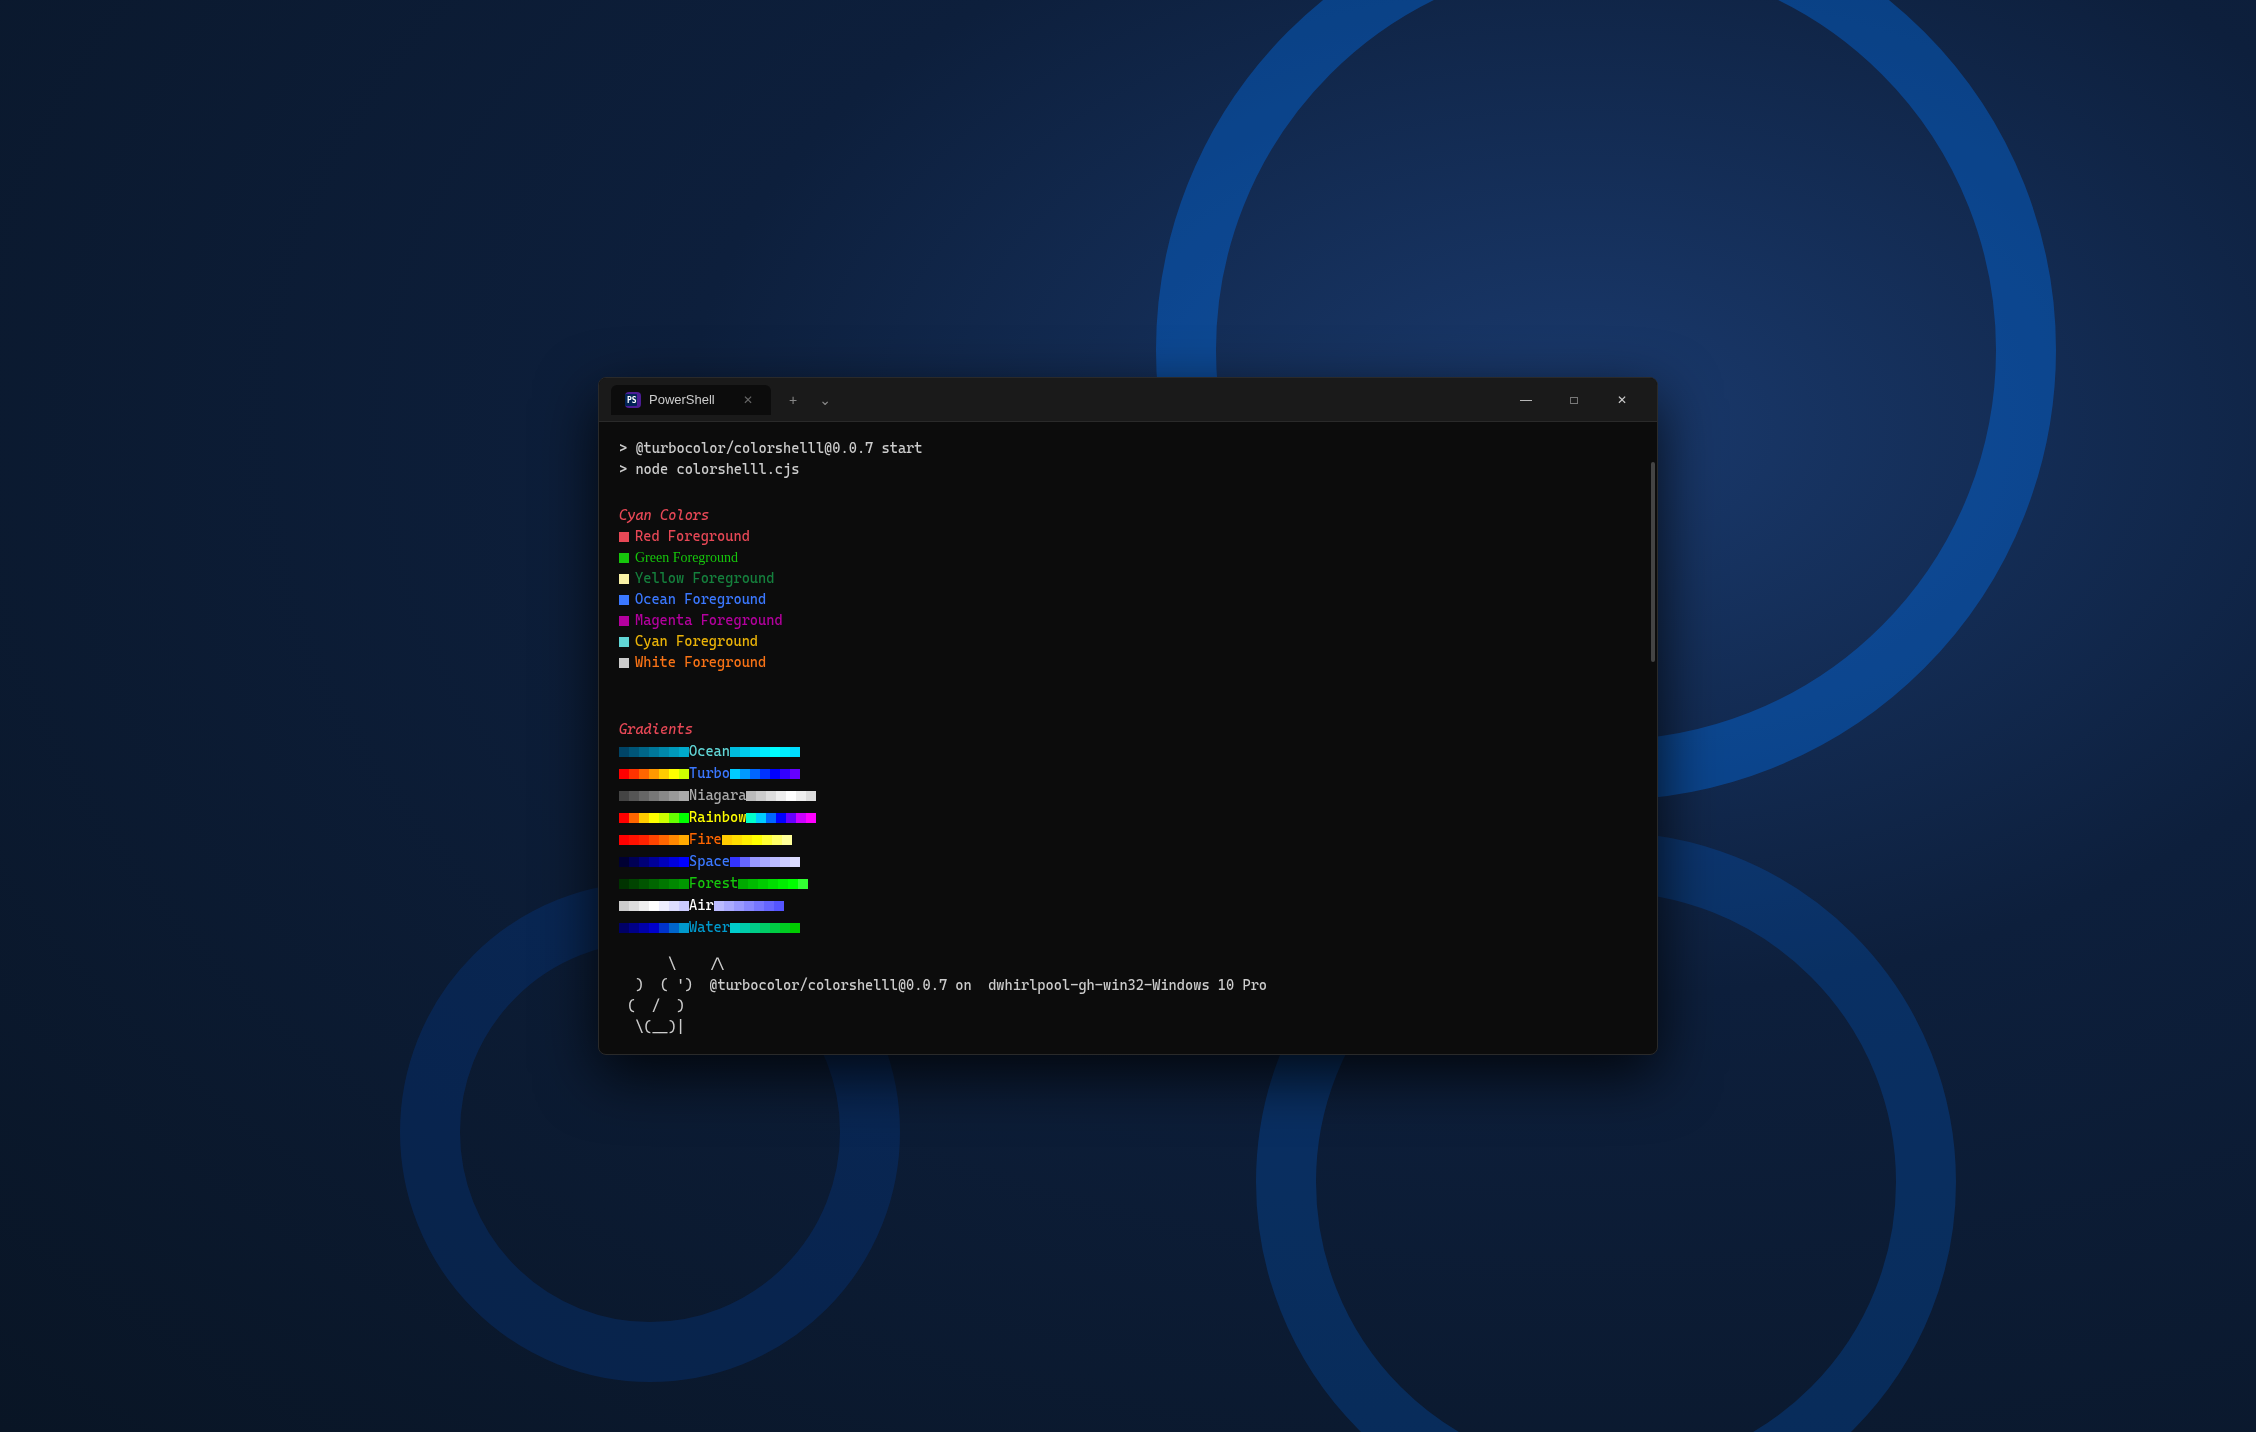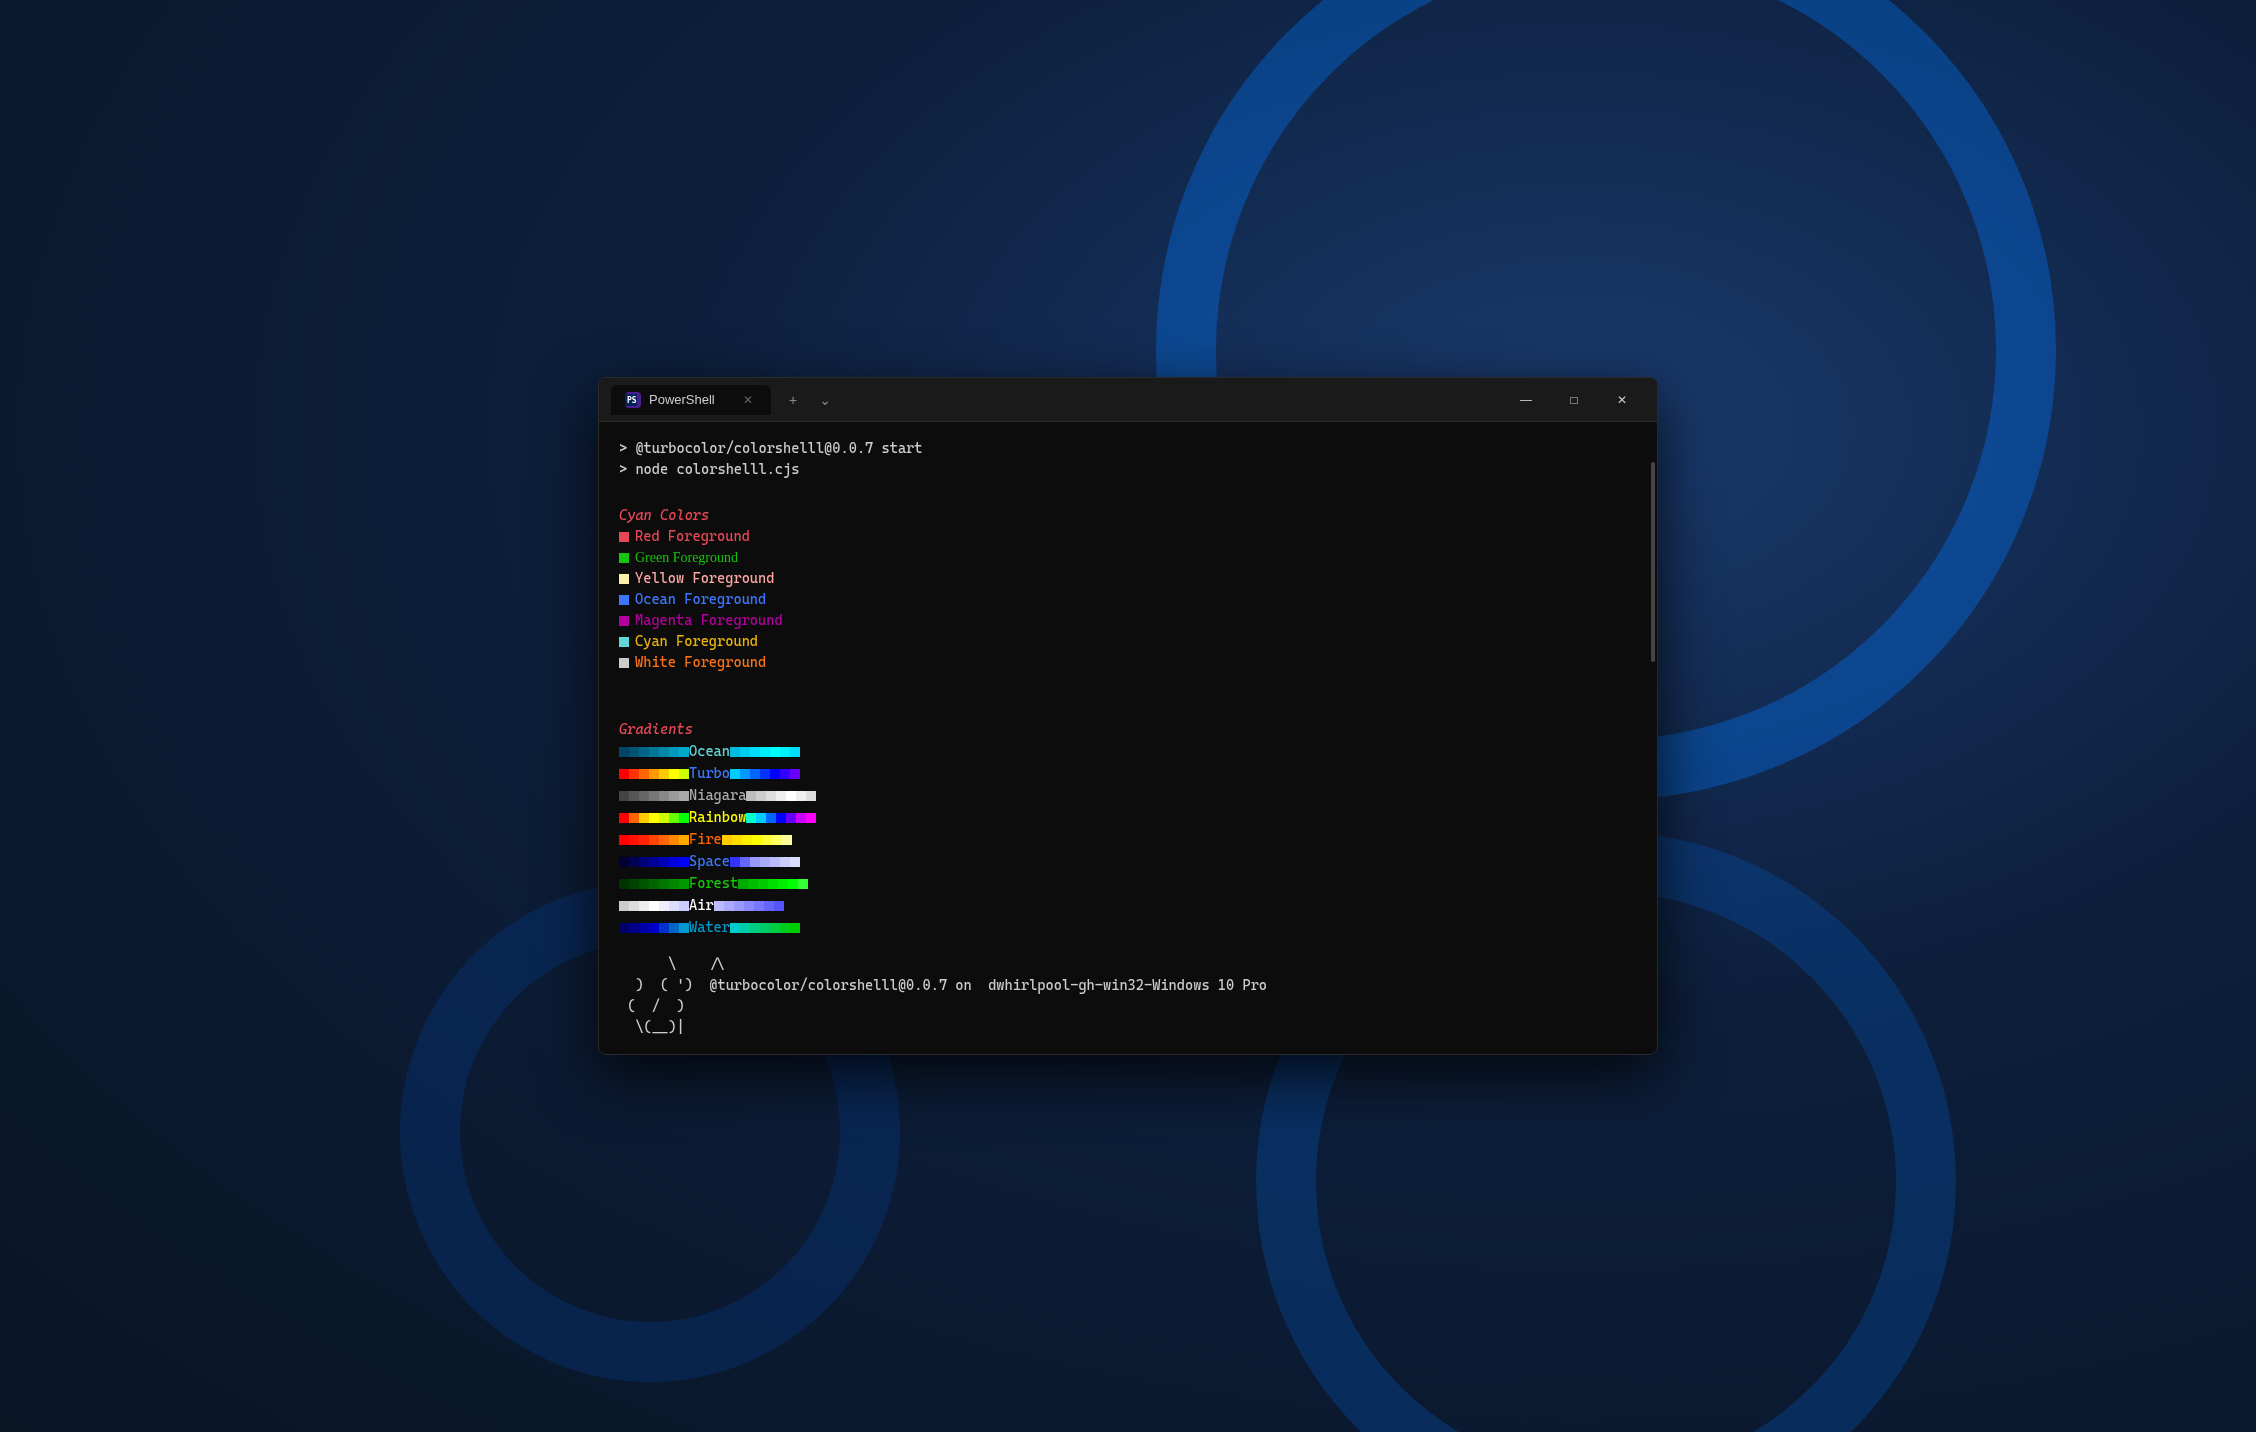--- a/index.html
+++ b/index.html
@@ -149,21 +149,21 @@
       min-height: 580px;
       position: relative;
     }
 
     .line { display: flex; align-items: center; margin-bottom: 0; white-space: pre; }
 
     .prompt { color: #cccccc; }
 
     .c-red { color: #e74856; }
     .c-green { color: #16c60c; font-family: Liberation Serif, serif; }
-    .c-yellow { color: #fca5a5; }
+    .c-yellow { color: #15803d; }
     .c-blue { color: #3b78ff; }
     .c-magenta { color: #b4009e; }
     .c-cyan { color: #eab308; }
     .c-white { color: #f97316; }
 
     .color-square {
       display: inline-block;
       width: 10px;
       height: 10px;
       margin-right: 6px;

